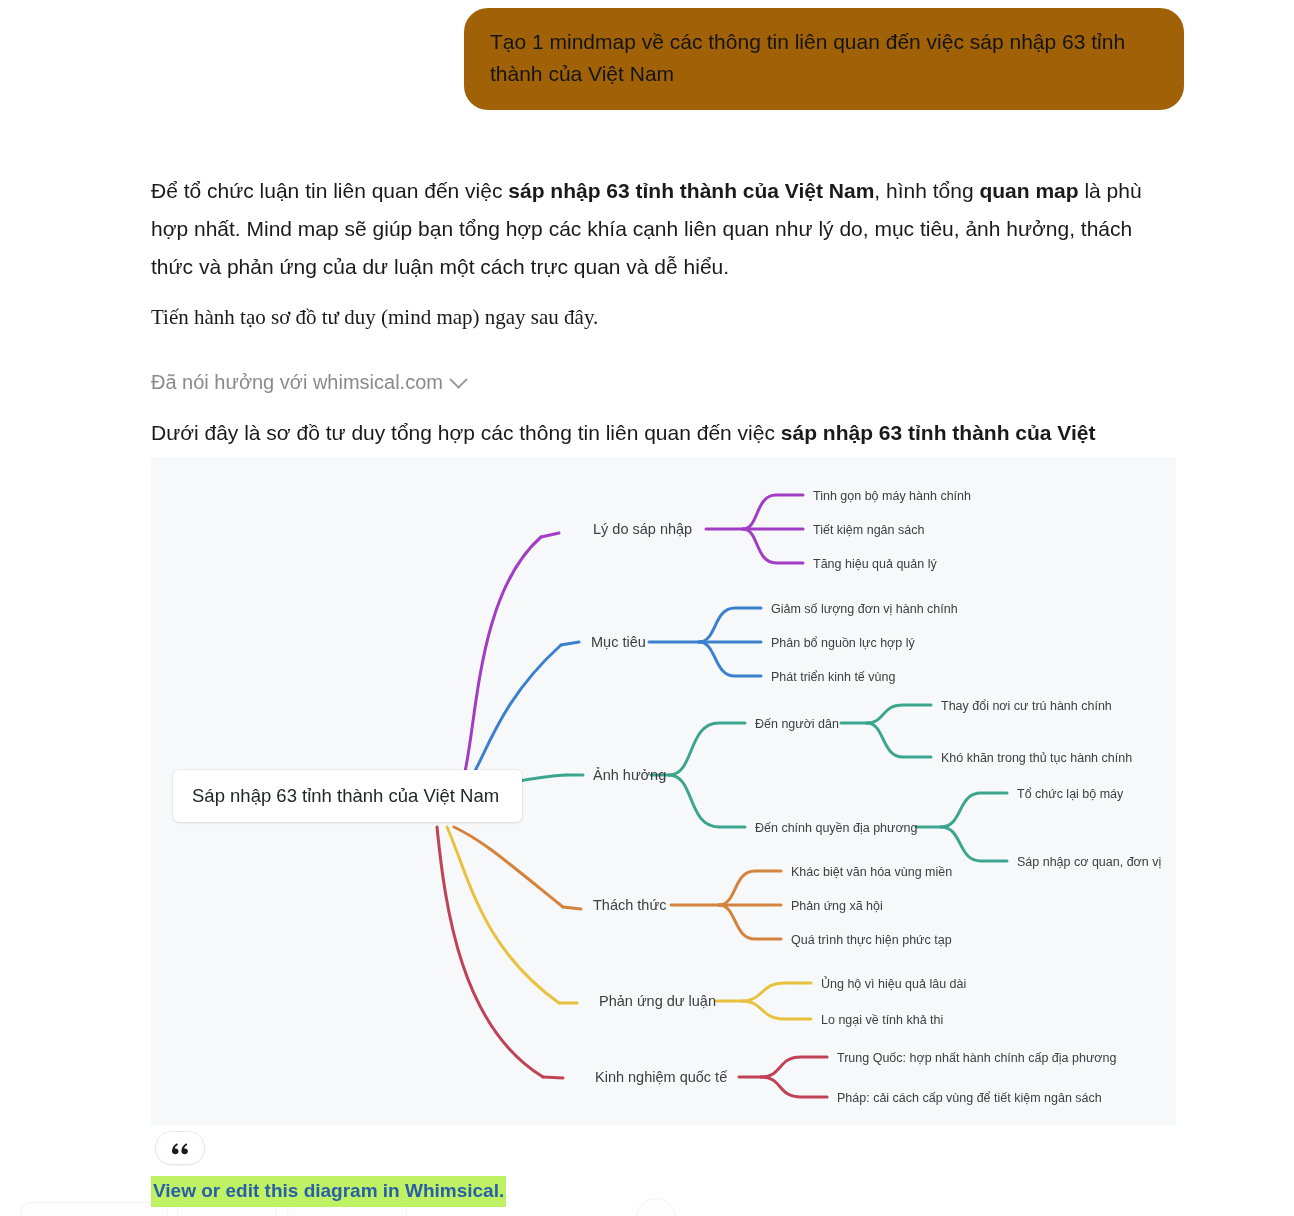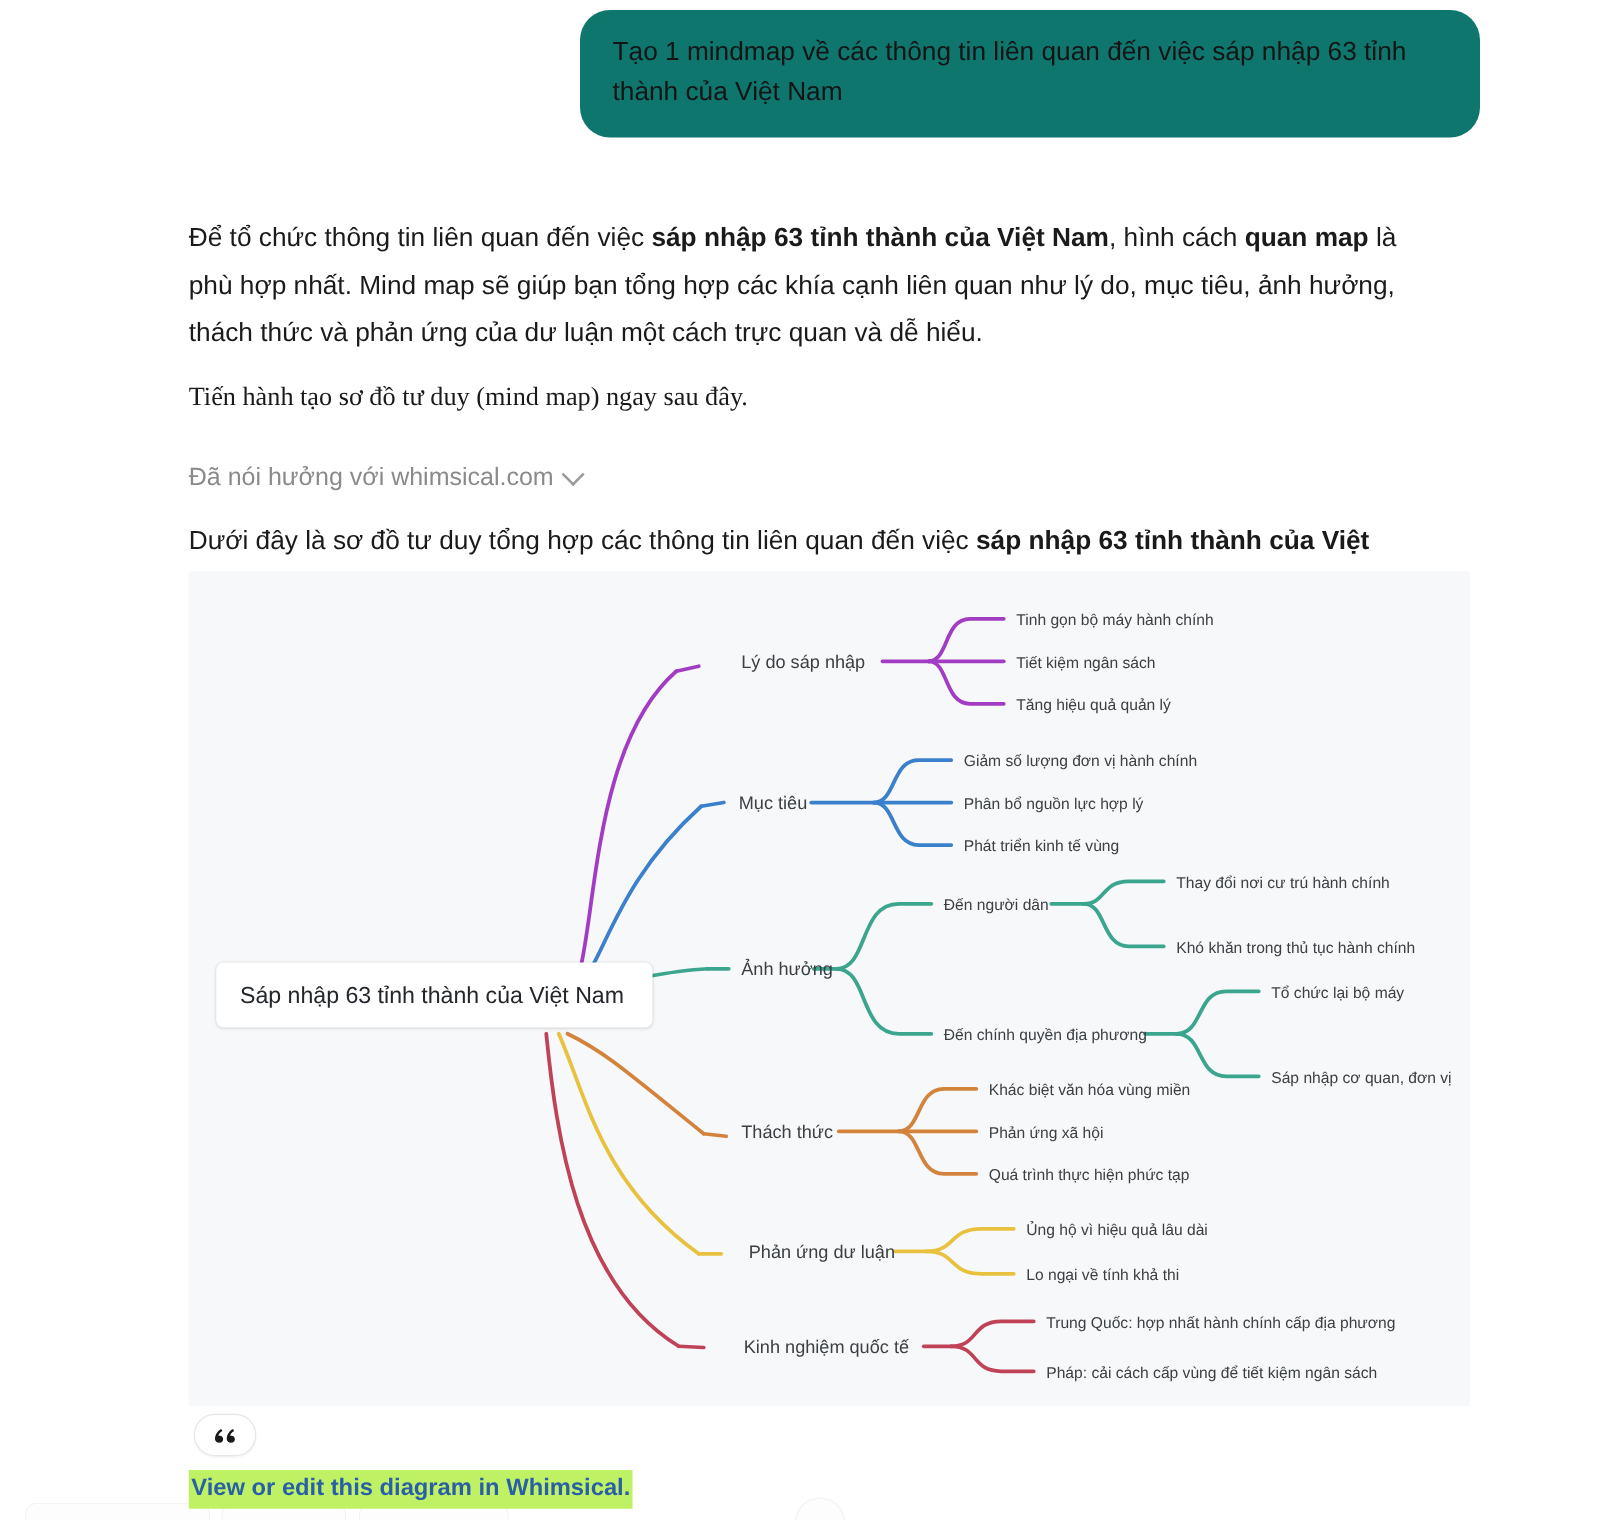--- a/index.html
+++ b/index.html
@@ -18,21 +18,21 @@
     -webkit-font-smoothing: antialiased;
   }
 
   
   #user-bubble-row {
     display: flex;
     justify-content: flex-end;
     padding: 8px 110px 0 0;
   }
   #user-bubble {
-    background: #0f766e;
+    background: #a16207;
     border-radius: 24px;
     padding: 18px 26px 20px 26px;
     max-width: 720px;
     font-size: 21px;
     line-height: 1.52;
     color: #141414;
   }
 
   
   #assistant-body {
@@ -166,21 +166,21 @@
 <body>
 
 <div id="user-bubble-row">
   <div id="user-bubble">
     <span>Tạo 1 mindmap về các thông tin liên quan đến việc sáp nhập 63 tỉnh thành của Việt Nam</span>
   </div>
 </div>
 
 <div id="assistant-body">
 
-  <p class="para" id="para-intro"><span>Để tổ chức thông tin liên quan đến việc </span><span class="b">sáp nhập 63 tỉnh thành của Việt Nam</span><span>, hình cách </span><span class="b">quan map</span><span> là phù hợp nhất. Mind map sẽ giúp bạn tổng hợp các khía cạnh liên quan như lý do, mục tiêu, ảnh hưởng, thách thức và phản ứng của dư luận một cách trực quan và dễ hiểu.</span></p>
+  <p class="para" id="para-intro"><span>Để tổ chức luận tin liên quan đến việc </span><span class="b">sáp nhập 63 tỉnh thành của Việt Nam</span><span>, hình tổng </span><span class="b">quan map</span><span> là phù hợp nhất. Mind map sẽ giúp bạn tổng hợp các khía cạnh liên quan như lý do, mục tiêu, ảnh hưởng, thách thức và phản ứng của dư luận một cách trực quan và dễ hiểu.</span></p>
 
   <p class="para" id="para-proceed">Tiến hành tạo sơ đồ tư duy (mind map) ngay sau đây.</p>
 
   <div id="tool-disclosure">
     <span>Đã nói hưởng với whimsical.com</span>
     <span class="chev"></span>
   </div>
 
   <p class="para" id="para-lead"><span>Dưới đây là sơ đồ tư duy tổng hợp các thông tin liên quan đến việc </span><span class="b">sáp nhập 63 tỉnh thành của Việt Nam</span><span>:</span></p>
 </div>

